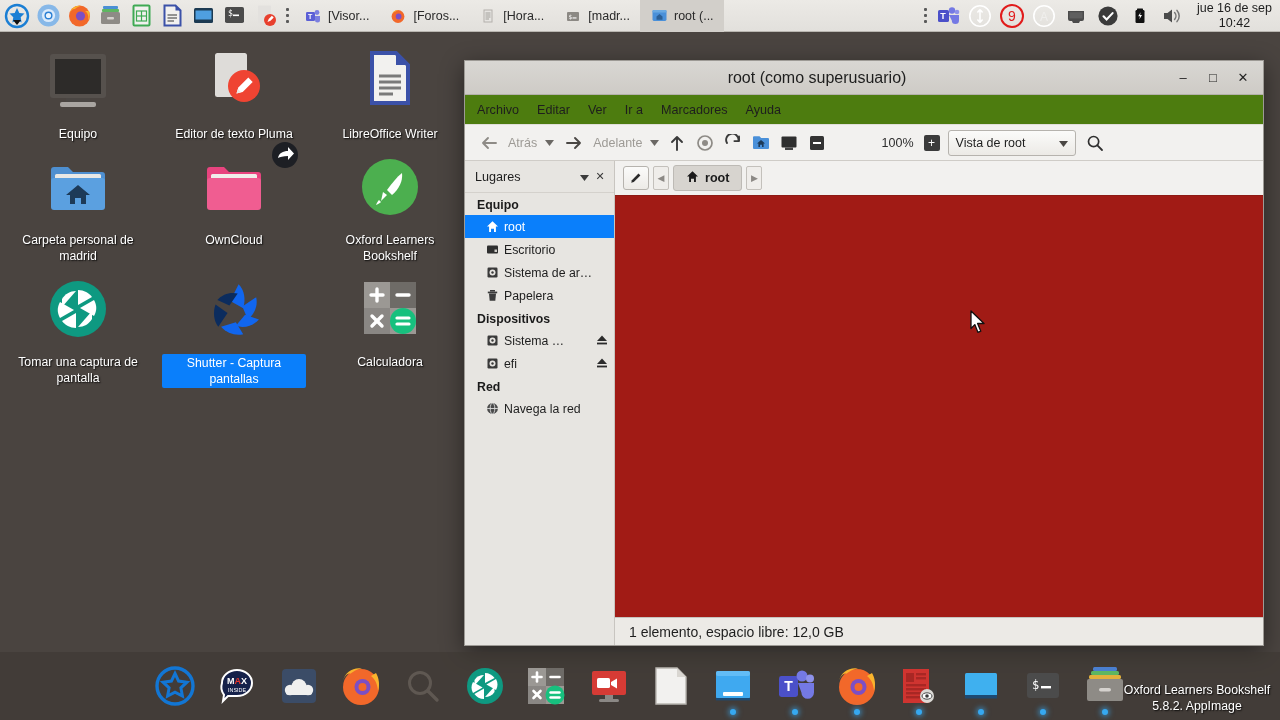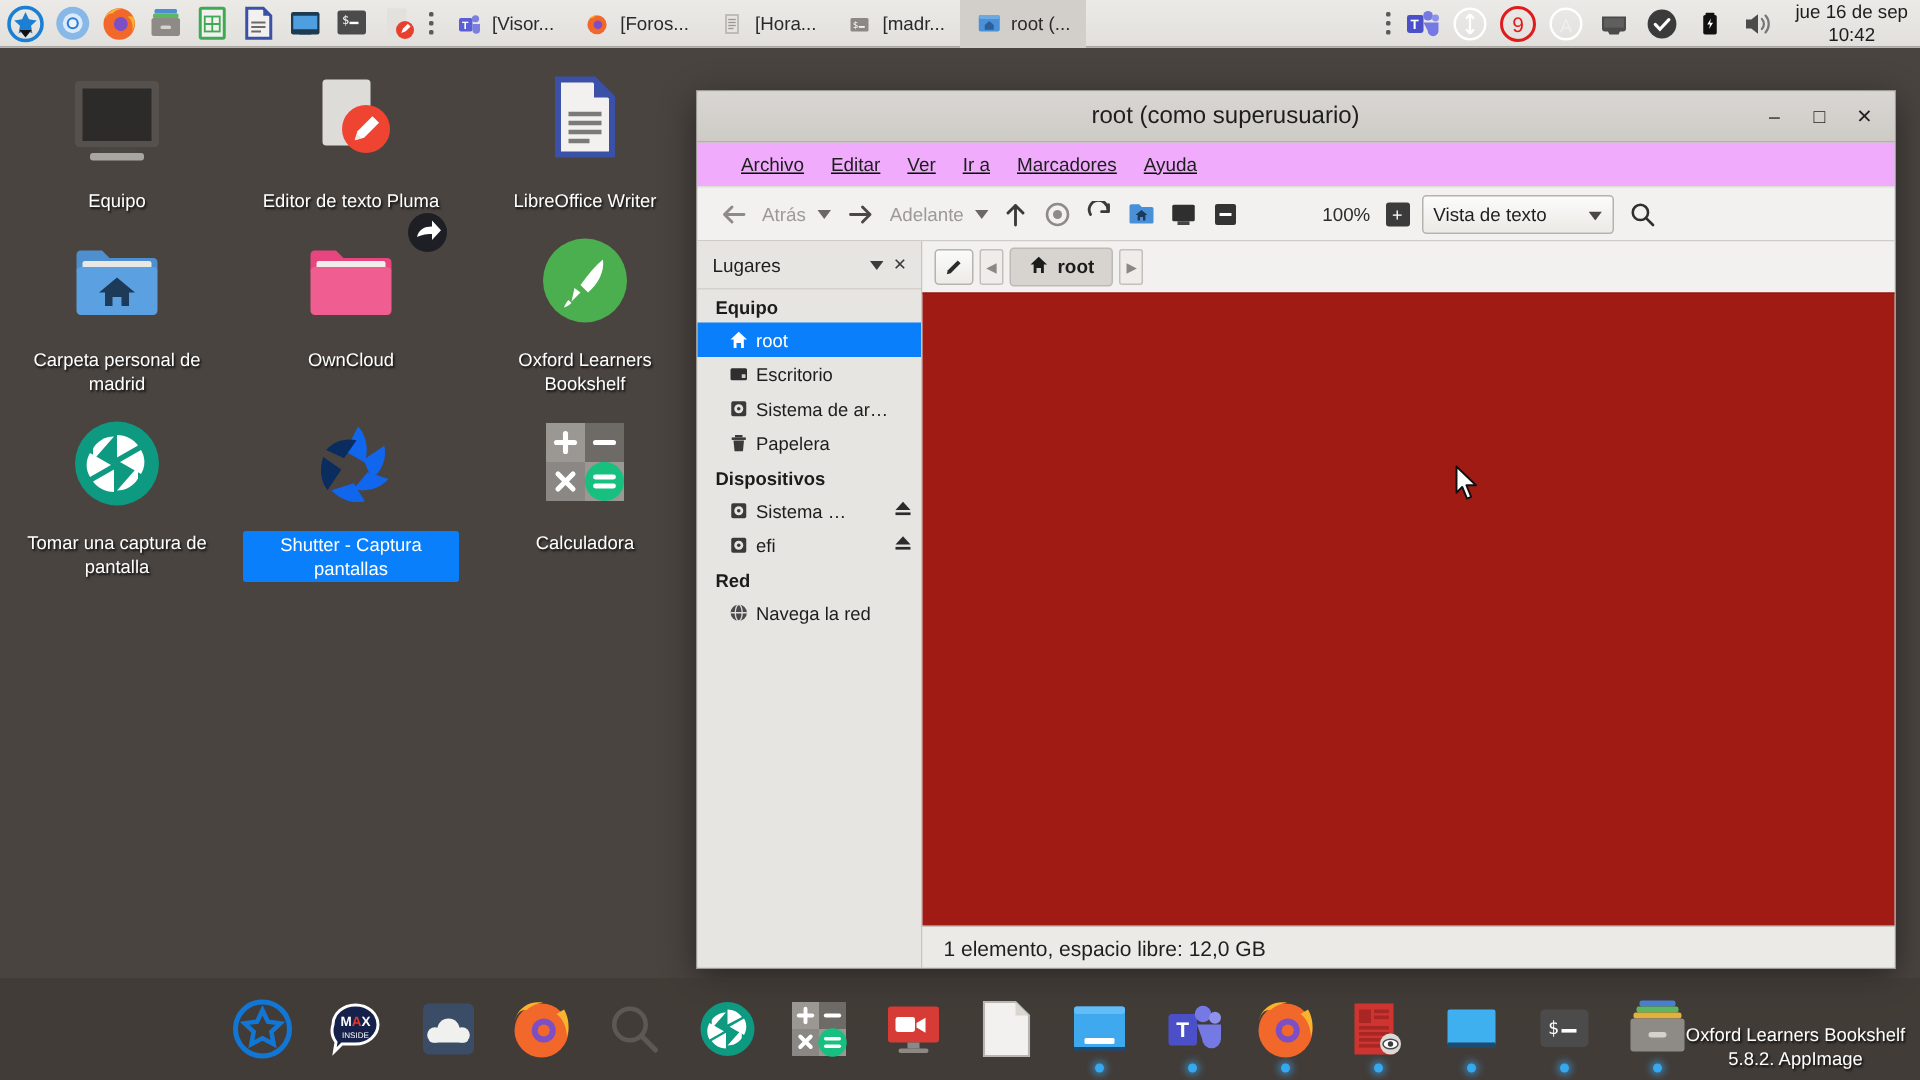--- a/index.html
+++ b/index.html
@@ -66,22 +66,22 @@
   #fm-window { position: absolute; left: 464px; top: 60px; width: 800px; height: 586px;
     background: #f2f1ef; border: 1px solid #9d9a95; box-shadow: 0 6px 22px rgba(0,0,0,.45);
     display: flex; flex-direction: column; z-index: 30; }
   #fm-titlebar { height: 34px; background: linear-gradient(#d9d7d3,#cecbc6);
     border-bottom: 1px solid #b3b0aa; display: flex; align-items: center;
     position: relative; flex: none; }
   #fm-title { flex: 1; text-align: center; font-size: 16px; color: #1e1e1e; font-weight: 500; }
   .wbtns { display: flex; align-items: center; gap: 2px; padding-right: 6px; }
   .wbtn { width: 28px; height: 24px; display: flex; align-items: center;
     justify-content: center; font-size: 13px; color: #232323; }
-  #fm-menubar { height: 30px; background: #f0abfc; display: flex; align-items: center;
-    padding-left: 21px; gap: 2px; flex: none; border-bottom: 1px solid #e0ded9; text-decoration: underline; }
+  #fm-menubar { height: 30px; background: #4d7c0f; display: flex; align-items: center;
+    padding-left: 4px; gap: 2px; flex: none; border-bottom: 1px solid #e0ded9; }
   .menu-item { font-size: 12.6px; color: #1e1e1e; padding: 4px 8px; border-radius: 2px; }
   #fm-toolbar { height: 36px; background: #f2f1ef; display: flex; align-items: center;
     padding: 0 8px; gap: 2px; flex: none; border-bottom: 1px solid #cfccc7; }
   .tb-navbtn { display: flex; align-items: center; gap: 6px; padding: 0 3px; height: 28px; }
   .tb-navbtn .txt { font-size: 12.5px; color: #9d9a95; }
   .tb-ico { width: 26px; height: 26px; display:flex; align-items:center; justify-content:center;
             color: #3a3a3a; }
   .tb-caret { width: 14px; height: 26px; display:flex; align-items:center; justify-content:center; }
   .zoomlvl { font-size: 12.5px; color: #2d2d2d; padding: 0 8px; margin-left: 42px; }
   .sqbtn { width: 16px; height: 16px; background: #3b3b3b; border-radius: 2px; color: #fff;
@@ -556,21 +556,21 @@
     </div>
     <div class="tb-ico">
       <svg width="16" height="16" viewBox="0 0 16 16">
           <rect x="1" y="1" width="14" height="14" rx="1.5" fill="#333"></rect>
           <rect x="4" y="7" width="8" height="2" fill="#fff"></rect>
         </svg>
     </div>
     <div class="zoomlvl">100%</div>
     <div class="sqbtn">+</div>
     <div id="viewselect">
-      <span>Vista de texto</span>
+      <span>Vista de root</span>
       <span>
         <svg width="9" height="6" viewBox="0 0 9 6">
             <path d="M0 0h9L4.5 6z" fill="#4a4744"></path>
           </svg>
       </span>
     </div>
     <div class="tb-ico" style="margin-left:4px">
       <svg width="18" height="18" viewBox="0 0 18 18">
           <circle cx="7.6" cy="7.6" r="5.1" fill="none" stroke="#2f2f2f" stroke-width="1.7"></circle>
           <line x1="11.4" y1="11.4" x2="16" y2="16" stroke="#2f2f2f" stroke-width="1.8" stroke-linecap="round"></line>

